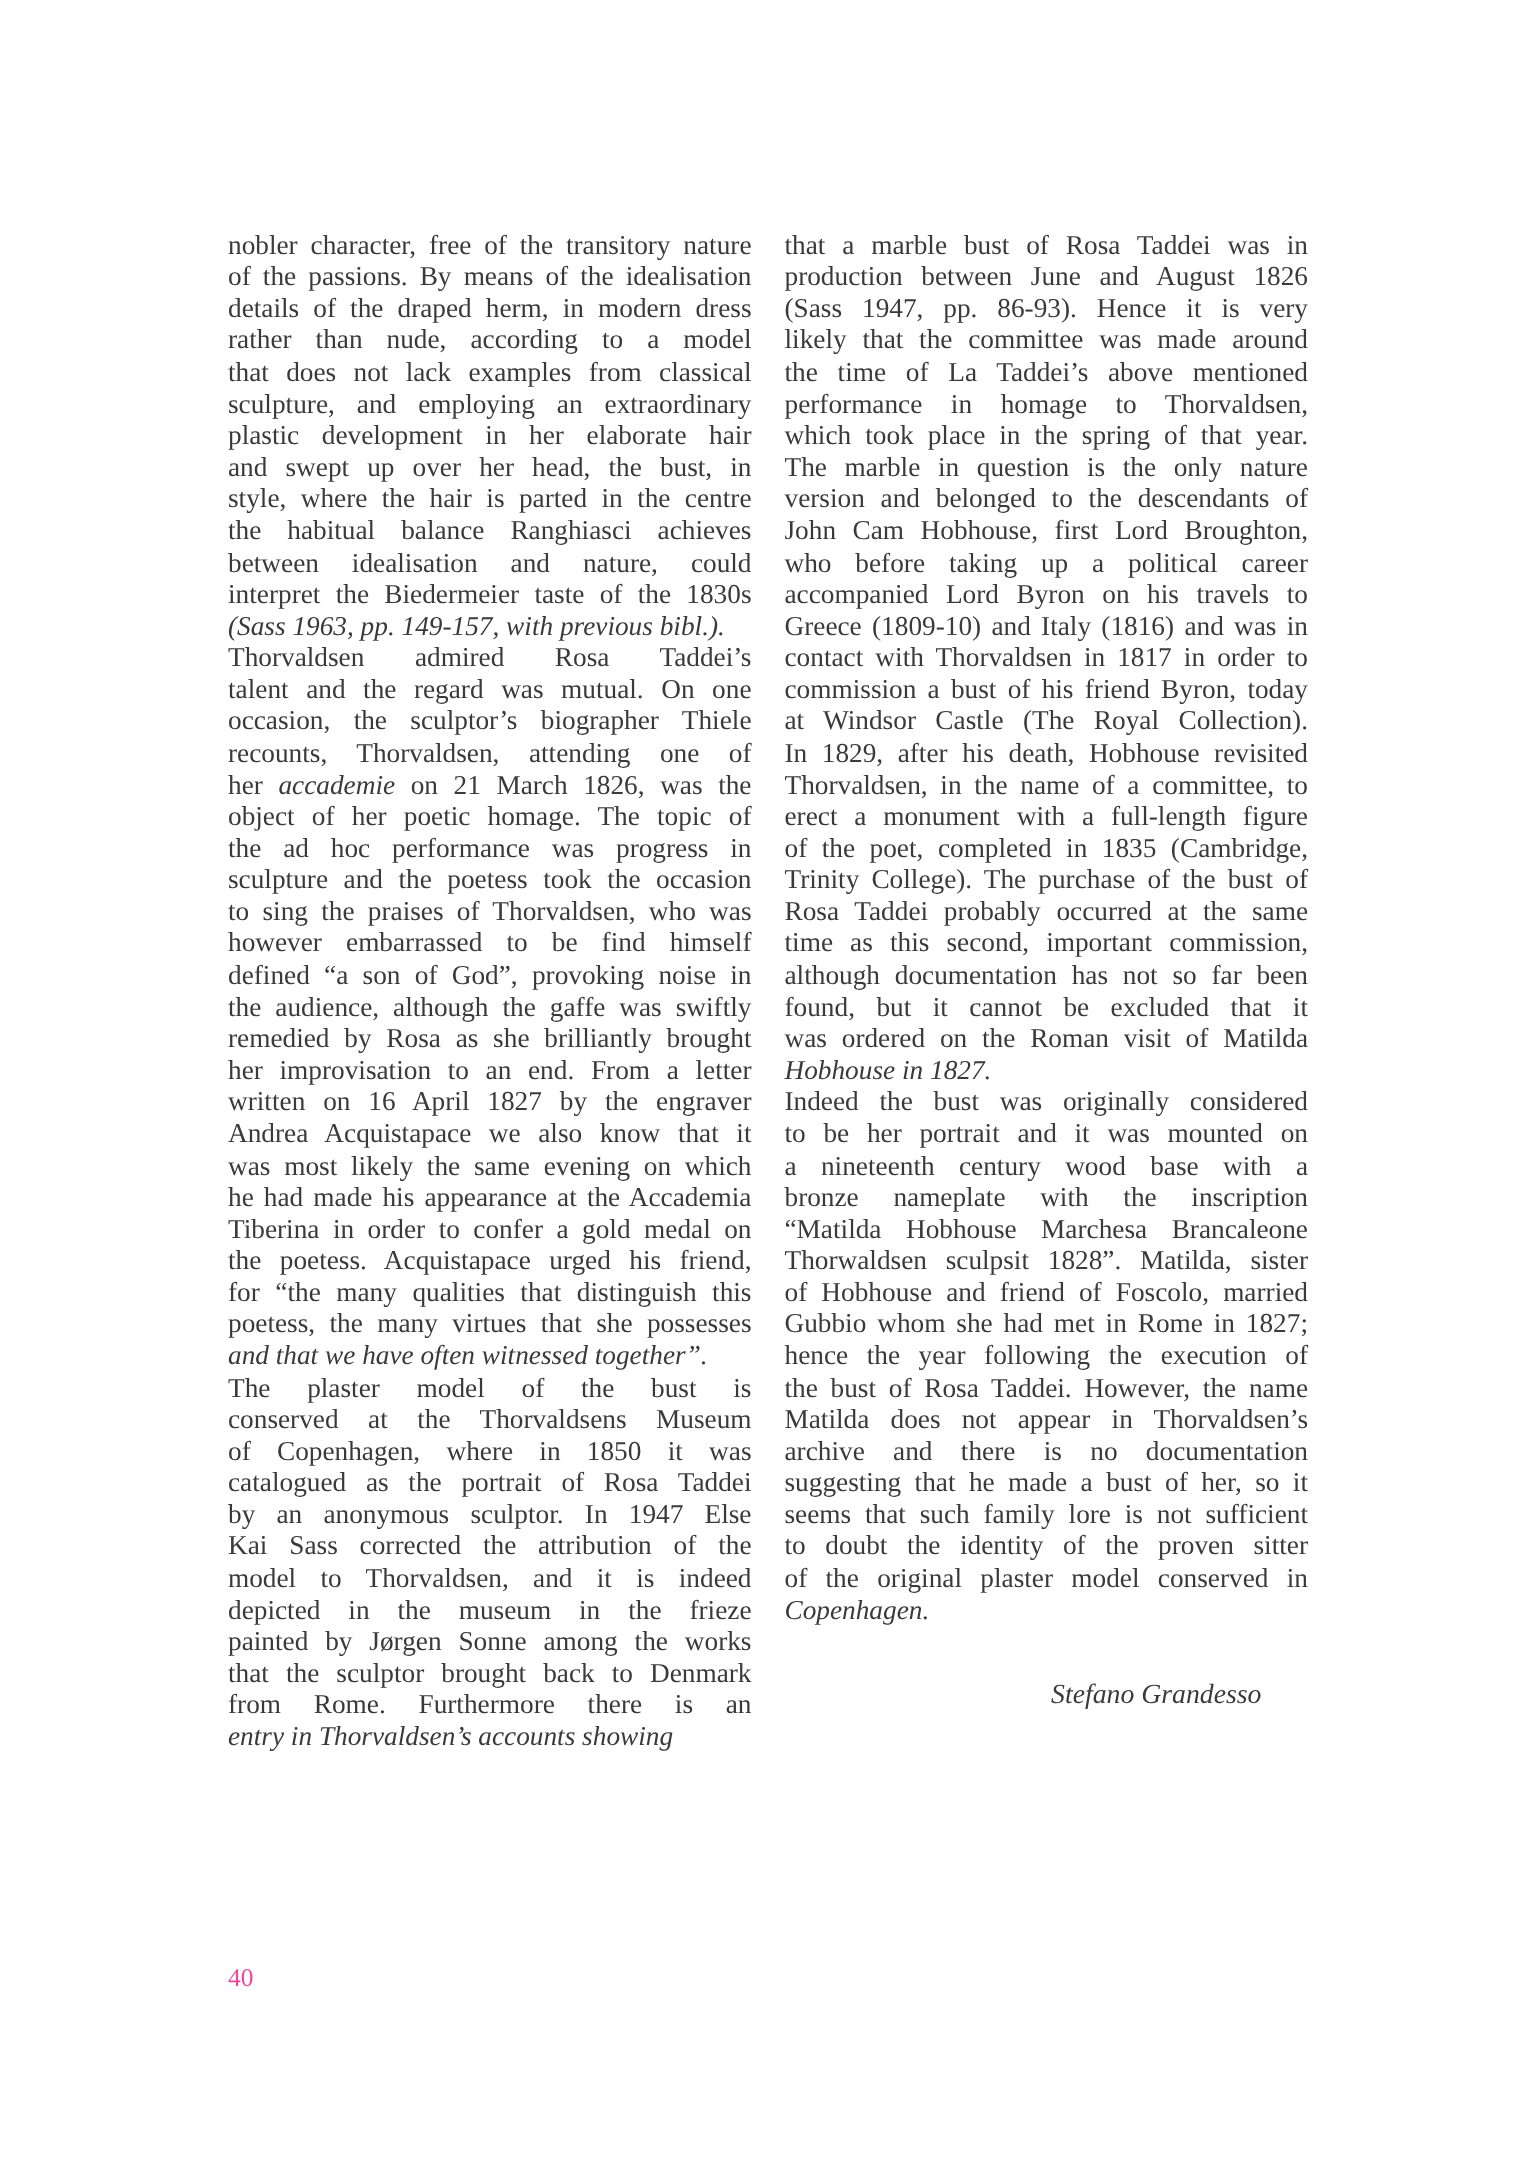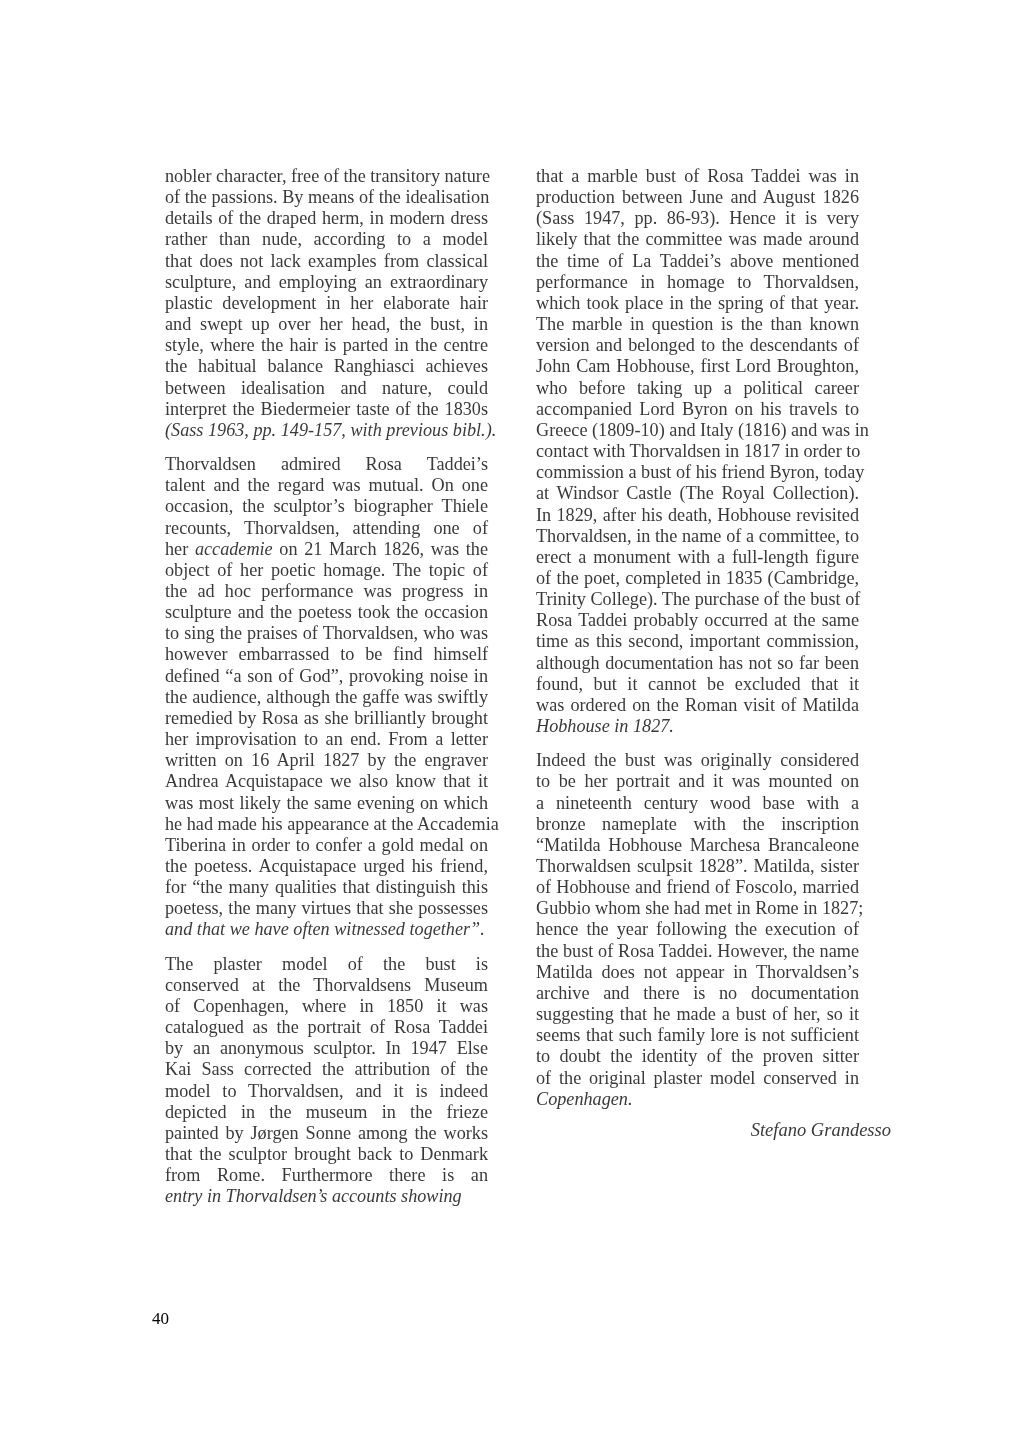--- a/index.html
+++ b/index.html
@@ -8,29 +8,29 @@
     font-family:"Liberation Serif", "DejaVu Serif", serif; color:#3a3a3a;
     overflow:hidden;
   }
   .col {
     position:absolute; top:153px; width:349px;
     font-size:18.2px; line-height:21.15px;
     text-align:justify; text-align-last:auto;
   }
   .col-left { left:152px; }
   .col-right { left:523px; }
-  .col p { margin:13px; }
+  .col p { margin:0; }
   .line { display:block; text-align:justify; text-align-last:justify; white-space:nowrap; }
   .line.last { text-align-last:left;font-style:italic; }
   .signature {
-    position:absolute; top:1120px; left:542px; width:349px;
+    position:absolute; top:1120px; left:492px; width:349px;
     text-align:right; font-style:italic; font-size:18.5px;
   }
   .page-number {
-    position:absolute; top:1309px; left:152px; font-size:17px; color:#000000;font-family:Liberation Serif, serif;
+    position:absolute; top:1309px; left:152px; font-size:17px; color:#ec4899;font-family:Liberation Serif, serif;
   }
 </style>
 </head>
 <body>
 
 <div class="col col-left" id="left-col">
     <p>
       <span class="line">nobler character, free of the transitory nature</span>
       <span class="line">of the passions. By means of the idealisation</span>
       <span class="line">details of the draped herm, in modern dress</span>
@@ -87,21 +87,21 @@
   </div>
 <div class="col col-right" id="right-col">
     <p>
       <span class="line">that a marble bust of Rosa Taddei was in</span>
       <span class="line">production between June and August 1826</span>
       <span class="line">(Sass 1947, pp. 86-93). Hence it is very</span>
       <span class="line">likely that the committee was made around</span>
       <span class="line">the time of La Taddei’s above mentioned</span>
       <span class="line">performance in homage to Thorvaldsen,</span>
       <span class="line">which took place in the spring of that year.</span>
-      <span class="line">The marble in question is the than known</span>
+      <span class="line">The marble in question is the only nature</span>
       <span class="line">version and belonged to the descendants of</span>
       <span class="line">John Cam Hobhouse, first Lord Broughton,</span>
       <span class="line">who before taking up a political career</span>
       <span class="line">accompanied Lord Byron on his travels to</span>
       <span class="line">Greece (1809-10) and Italy (1816) and was in</span>
       <span class="line">contact with Thorvaldsen in 1817 in order to</span>
       <span class="line">commission a bust of his friend Byron, today</span>
       <span class="line">at Windsor Castle (The Royal Collection).</span>
       <span class="line">In 1829, after his death, Hobhouse revisited</span>
       <span class="line">Thorvaldsen, in the name of a committee, to</span>

